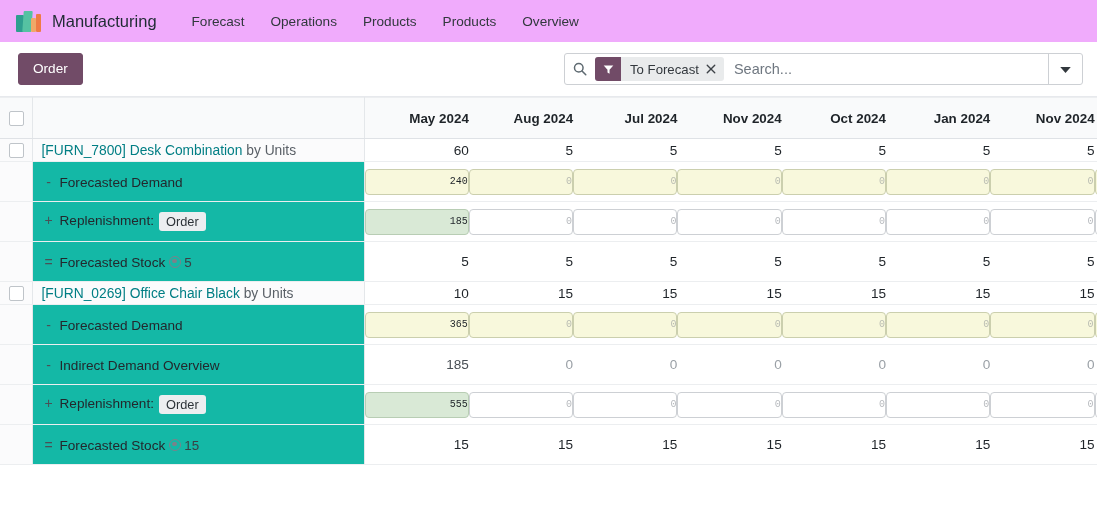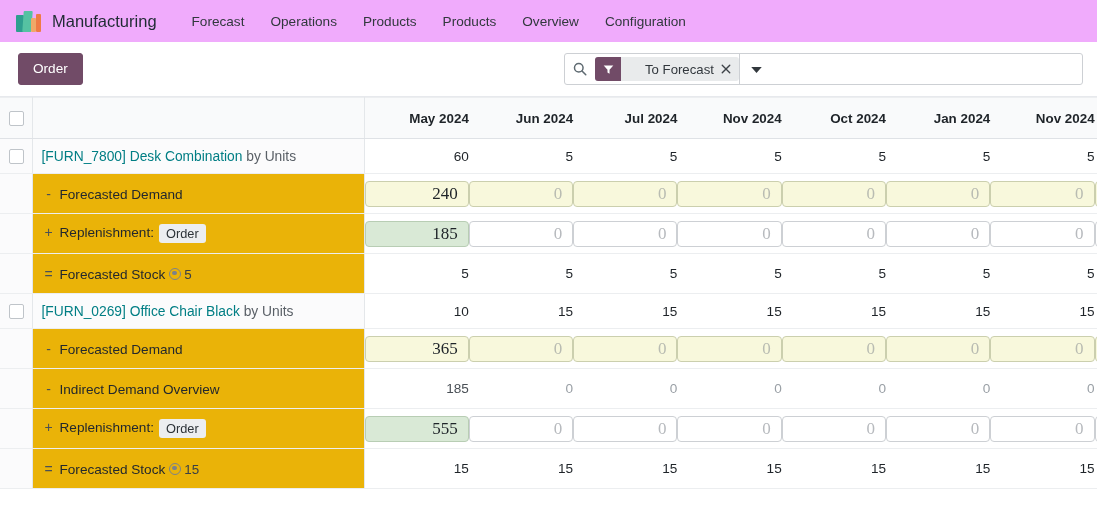--- a/index.html
+++ b/index.html
@@ -121,21 +121,21 @@
   }
   .facet-icon {
     background: #714b67;
     color: #ffffff;
     width: 26px;
     display: flex; align-items: center; justify-content: center;
   }
   .facet-label {
     font-size: 13.2px;
     color: #32383d;
-    padding: 0 7px 0 24px;
+    padding: 0 7px 0 9px;
     display: flex; align-items: center;
     white-space: nowrap;
   }
   .facet-close {
     display: flex; align-items: center; justify-content: center;
     padding-right: 8px;
     color: #3d4247;
     cursor: pointer;
   }
   .search-input {
@@ -193,32 +193,32 @@
 
   tbody td {
     height: 40px;
     border-bottom: 1px solid #eceef0;
     vertical-align: middle;
     text-align: right;
     padding-right: 14px;
     white-space: nowrap;
     color: #1f2429;
   }
-  tbody tr.row-product td { height: 35px; }
+  tbody tr.row-product td { height: 23px; }
   tbody td.td-check {
     text-align: left;
     padding: 0 0 0 9px;
     border-right: 1px solid #e4e7ea;
     background: #fbfbfc;
   }
   tbody td.td-name {
     text-align: left;
     padding: 0 6px 0 9px;
     border-right: 1px solid #e4e7ea;
-    background: #eab308;
+    background: #14b8a6;
   }
   tbody tr.row-product td.td-check,
   tbody tr.row-product td.td-name { background: #fbfbfc; }
 
   .checkbox {
     width: 15px; height: 15px;
     border: 1px solid #bfc4c9;
     border-radius: 2px;
     background: #ffffff;
     display: inline-block;
@@ -274,24 +274,24 @@
 
   
   td.cell-input { padding: 0 7px; }
   .numbox {
     width: 100%;
     height: 26px;
     border: 1px solid #cbcfae;
     border-radius: 4px;
     background: #f8f8dc;
     text-align: right;
-    font-family: Liberation Serif, serif;
-    font-size: 17px;
+    font-family: Liberation Mono, monospace;
+    font-size: 10px;
     color: #1f2429;
-    padding: 0 10px;
+    padding: 0 0;
     outline: none;
   }
   .numbox.zero { color: #b9bcb2; }
   .numbox.repl {
     background: #d9e9d6;
     border-color: #b8cdb4;
   }
   .numbox.repl.zero {
     background: #ffffff;
     border-color: #cdd0d4;
@@ -312,21 +312,20 @@
       <i class="bl3"></i>
       <i class="bl4"></i>
   </span>
   <span class="brand-name">Manufacturing</span>
   <div class="nav-items">
     <span class="nav-item">Forecast</span>
     <span class="nav-item">Operations</span>
     <span class="nav-item">Products</span>
     <span class="nav-item">Products</span>
     <span class="nav-item">Overview</span>
-    <span class="nav-item">Configuration</span>
   </div>
 </div>
 
 <div class="control-panel">
   <button class="btn-primary">Order</button>
 
   <div class="searchpanel">
     <span class="search-glass">
       <svg width="14" height="14" viewBox="0 0 16 16" fill="none" stroke="currentColor" stroke-width="1.7">
         <circle cx="6.6" cy="6.6" r="4.9"></circle>
@@ -340,20 +339,21 @@
         </svg>
       </span>
       <span class="facet-label">To Forecast</span>
       <span class="facet-close">
         <svg width="10" height="10" viewBox="0 0 12 12" stroke="currentColor" stroke-width="1.6" stroke-linecap="round">
           <line x1="1.5" y1="1.5" x2="10.5" y2="10.5"></line>
             <line x1="10.5" y1="1.5" x2="1.5" y2="10.5"></line>
         </svg>
       </span>
     </div>
+    <input class="search-input" type="text" placeholder="Search..." style="">
     <span class="search-caret">
       <svg width="11" height="7" viewBox="0 0 12 8" fill="currentColor">
           <path d="M0 1h12L6 8z"></path>
         </svg>
     </span>
   </div>
 </div>
 
 <div class="table-wrap">
   <table class="mps">
@@ -369,21 +369,21 @@
         <col class="c-month">
         <col class="c-month">
     </colgroup>
     <thead>
       <tr>
         <th class="h-check">
           <span class="checkbox"></span>
         </th>
         <th class="h-name"></th>
         <th>May 2024</th>
-        <th>Jun 2024</th>
+        <th>Aug 2024</th>
         <th>Jul 2024</th>
         <th>Nov 2024</th>
         <th>Oct 2024</th>
         <th>Jan 2024</th>
         <th>Nov 2024</th>
         <th>Dec 2024</th>
       </tr>
     </thead>
     <tbody id="tbody">
         <tr class="row-product">

